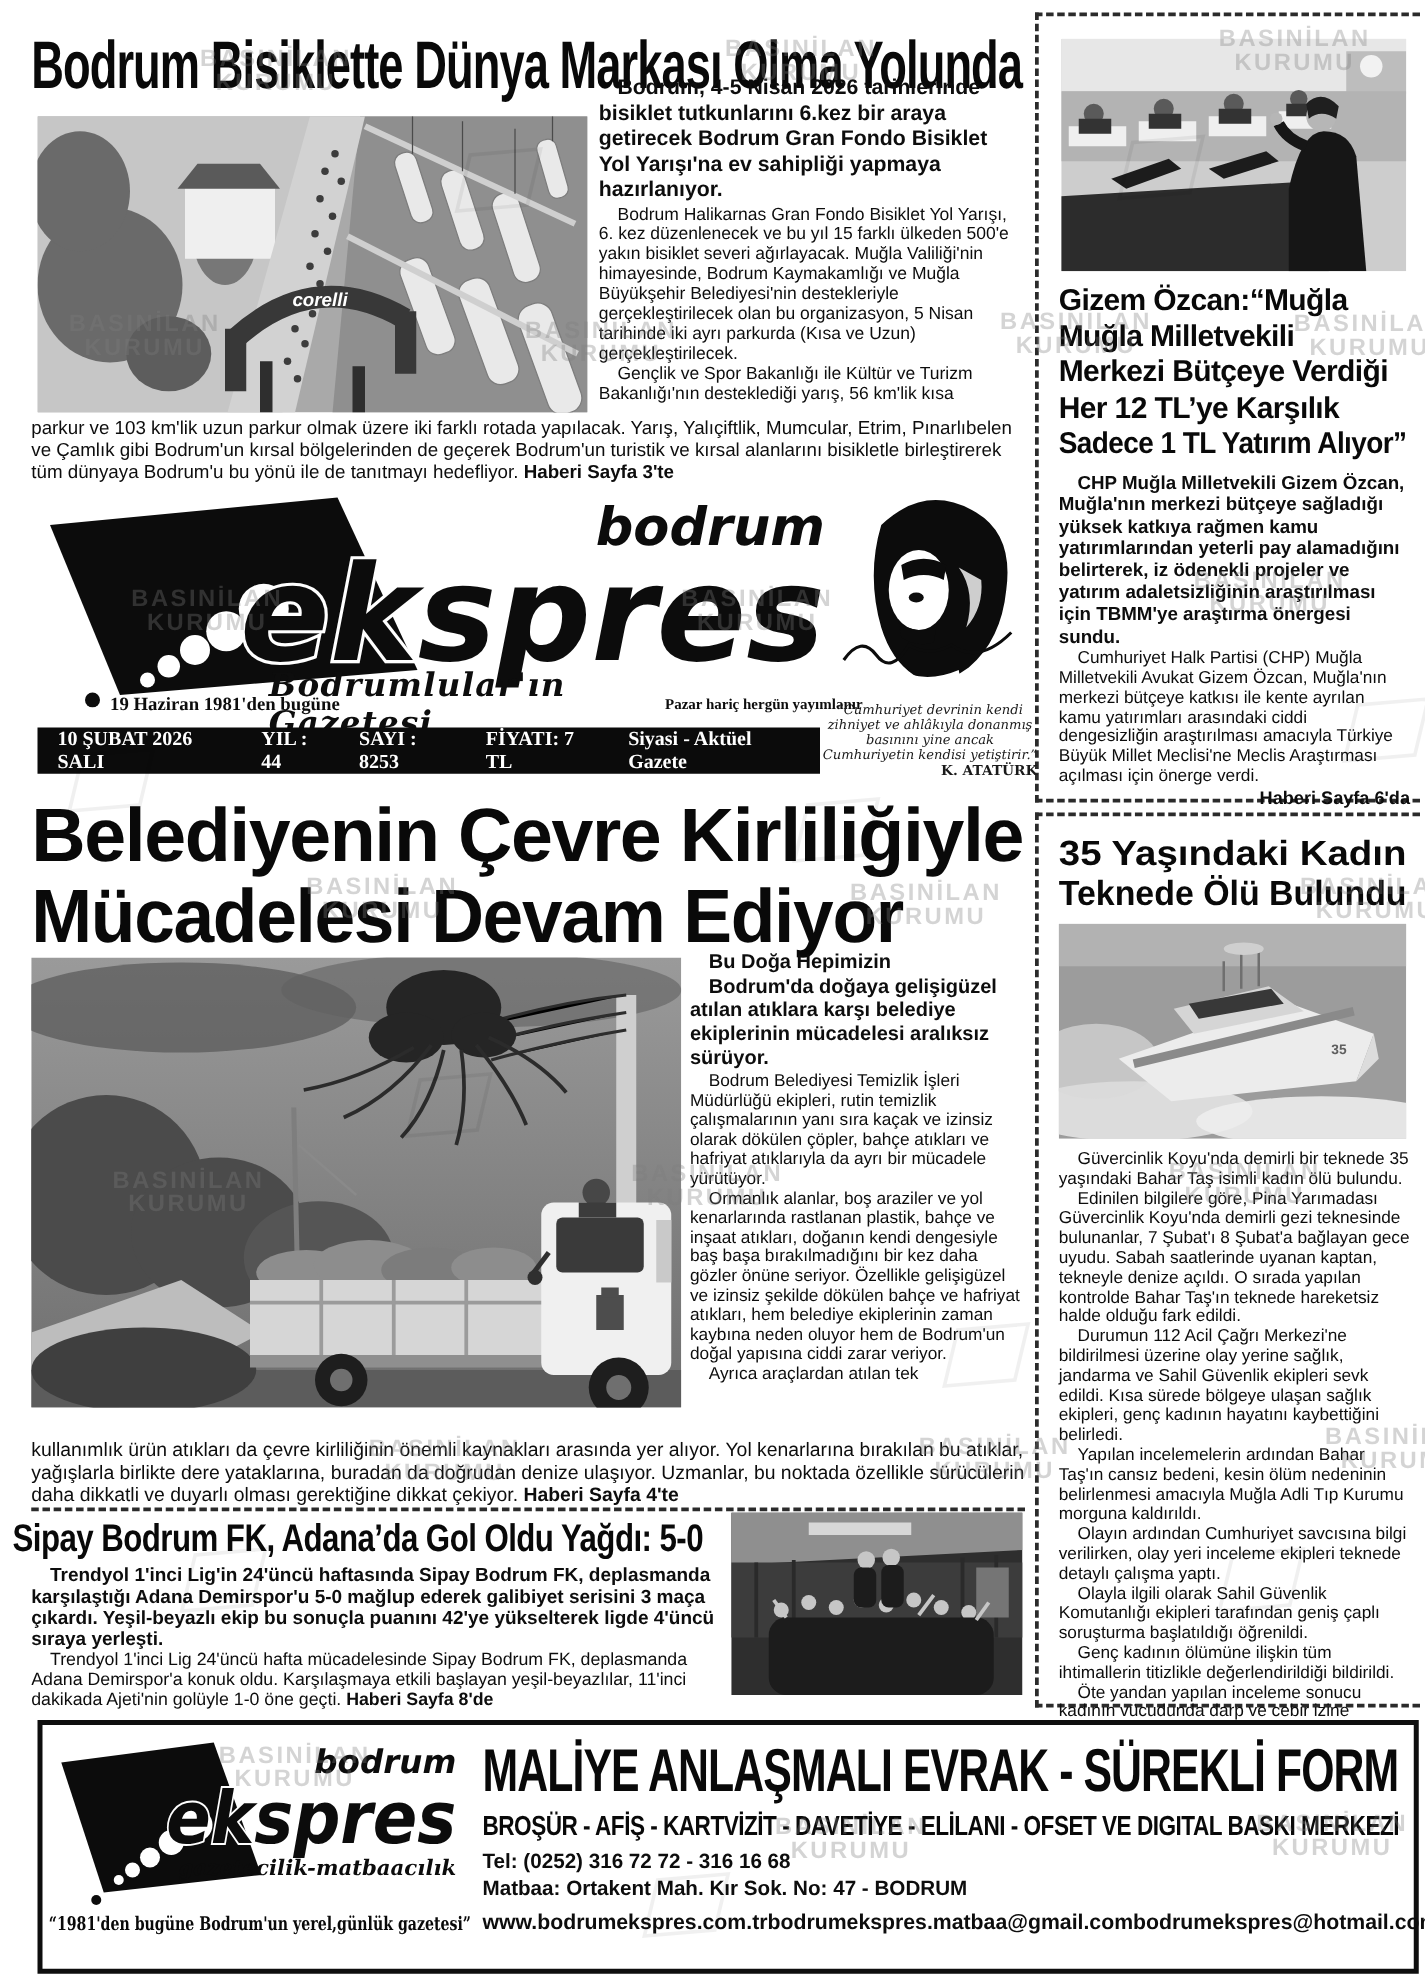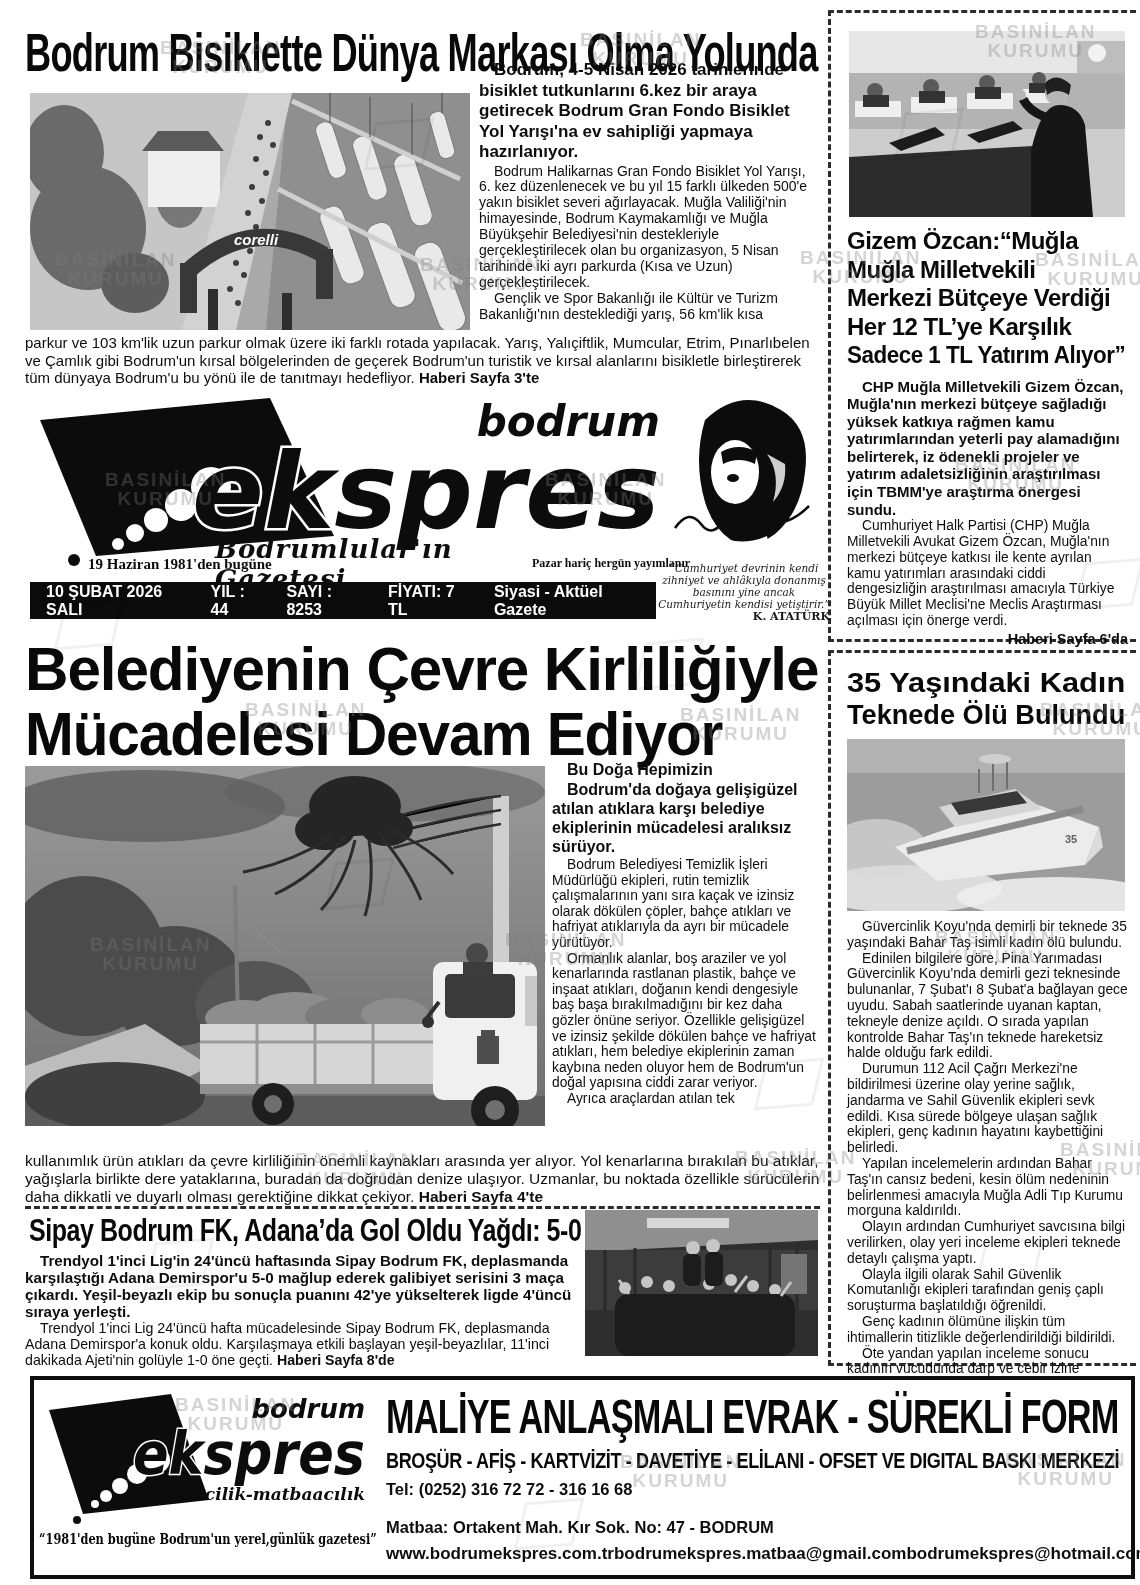--- a/index.html
+++ b/index.html
@@ -207,21 +207,21 @@
       <path d="M20,134 q14,-20 26,-4 t26,-8 q16,10 34,0 q22,16 48,-10" stroke="#0c0c0c" stroke-width="2.5" fill="none"></path>
     </svg>
   </div>
 
   <div class="abs serifsmall" style="left:88px;top:556px;font-size:15px;">19 Haziran 1981'den bugüne</div>
   <div class="abs fitbox" style="left:215px;top:534px;width:312px;height:36px;">
     <span class="slogan" style="transform-origin: left top;">Bodrumlular'ın Gazetesi</span>
   </div>
   <div class="abs serifsmall" style="left:532px;top:556px;font-size:12px;">Pazar hariç hergün yayımlanır</div>
 
-  <div class="abs infobar" style="left:30px;top:582px;width:626px;height:37px;">
+  <div class="abs infobar" style="left:30px;top:582px;width:626px;height:37px;font-family:Liberation Serif, serif;">
     <span>10 ŞUBAT 2026 SALI</span>
     <span>YIL : 44</span>
     <span>SAYI : 8253</span>
     <span>FİYATI: 7 TL</span>
     <span class="last">Siyasi - Aktüel Gazete</span>
   </div>
 
   <div class="abs" style="left:658px;top:562px;width:172px;">
     <div class="quoteblk">“Cumhuriyet devrinin kendi zihniyet ve ahlâkıyla donanmış basınını yine ancak Cumhuriyetin kendisi yetiştirir.”</div>
     <div class="quoteblk quoteauthor">K. ATATÜRK</div>
@@ -315,21 +315,21 @@
     <p class="lead">Bodrum'da doğaya gelişigüzel atılan atıklara karşı belediye ekiplerinin mücadelesi aralıksız sürüyor.</p>
     <p class="para" style="font-size:13.8px;line-height:15.6px;">Bodrum Belediyesi Temizlik İşleri Müdürlüğü ekipleri, rutin temizlik çalışmalarının yanı sıra kaçak ve izinsiz olarak dökülen çöpler, bahçe atıkları ve hafriyat atıklarıyla da ayrı bir mücadele yürütüyor.</p>
     <p class="para" style="font-size:13.8px;line-height:15.6px;">Ormanlık alanlar, boş araziler ve yol kenarlarında rastlanan plastik, bahçe ve inşaat atıkları, doğanın kendi dengesiyle baş başa bırakılmadığını bir kez daha gözler önüne seriyor. Özellikle gelişigüzel ve izinsiz şekilde dökülen bahçe ve hafriyat atıkları, hem belediye ekiplerinin zaman kaybına neden oluyor hem de Bodrum'un doğal yapısına ciddi zarar veriyor.</p>
     <p class="para" style="font-size:13.8px;line-height:15.6px;">Ayrıca araçlardan atılan tek</p>
   </div>
 
   <p class="abs cont" style="left:25px;top:1152px;width:795px;margin:0;font-size:15.5px;line-height:17.8px;"><span>kullanımlık ürün atıkları da çevre kirliliğinin önemli kaynakları arasında yer alıyor. Yol kenarlarına bırakılan bu atıklar, yağışlarla birlikte dere yataklarına, buradan da doğrudan denize ulaşıyor. Uzmanlar, bu noktada özellikle sürücülerin daha dikkatli ve duyarlı olması gerektiğine dikkat çekiyor. </span><span class="ref">Haberi Sayfa 4'te</span></p>
 
   <div class="abs dashedsep" style="left:25px;top:1206px;width:795px;height:0;"></div>
 
-  <div class="abs fitbox" style="left:29px;top:1213px;width:552px;height:36px;">
+  <div class="abs fitbox" style="left:10px;top:1213px;width:552px;height:36px;">
     <span class="hfit h-sport" style="transform-origin: left top; transform: scale(0.893204, 1.1);">Sipay Bodrum FK, Adana’da Gol Oldu Yağdı: 5-0</span>
   </div>
   <div class="abs" style="left:25px;top:1252px;width:556px;height:116px;overflow:hidden;">
     <p class="collead" style="font-size:15.2px;line-height:17px;">Trendyol 1'inci Lig'in 24'üncü haftasında Sipay Bodrum FK, deplasmanda karşılaştığı Adana Demirspor'u 5-0 mağlup ederek galibiyet serisini 3 maça çıkardı. Yeşil-beyazlı ekip bu sonuçla puanını 42'ye yükselterek ligde 4'üncü sıraya yerleşti.</p>
     <p class="colpara" style="font-size:14.2px;line-height:16px;"><span>Trendyol 1'inci Lig 24'üncü hafta mücadelesinde Sipay Bodrum FK, deplasmanda Adana Demirspor'a konuk oldu. Karşılaşmaya etkili başlayan yeşil-beyazlılar, 11'inci dakikada Ajeti'nin golüyle 1-0 öne geçti.  </span><span class="ref">Haberi Sayfa 8'de</span></p>
   </div>
 
   <div class="abs" style="left:585px;top:1210px;width:233px;height:146px;">
     <svg viewBox="0 0 233 146" width="233" height="146">
       <rect width="233" height="146" fill="#2e2e2e"></rect>
@@ -437,21 +437,21 @@
     <div class="ft-right">
       <div class="fitbox" style="width:100%;height:54px;margin-top:4px;">
         <span class="hfit ft-main" style="transform-origin: left top; transform: scale(0.744919, 1.05);">MALİYE ANLAŞMALI EVRAK - SÜREKLİ FORM</span>
       </div>
       <div class="fitbox" style="width:100%;height:27px;margin-top:6px;">
         <span class="hfit ft-services" style="transform-origin: left top; transform: scale(0.821749, 1);">BROŞÜR - AFİŞ - KARTVİZİT - DAVETİYE - ELİLANI - OFSET VE DIGITAL BASKI MERKEZİ</span>
       </div>
       <div class="ft-addr">
         <span style="white-space:nowrap;">Tel: (0252) 316 72 72 - 316 16 68</span>
       </div>
-      <div class="ft-addr" style="margin-top:19px;align-items:center;">
+      <div class="ft-addr" style="margin-top:3px;align-items:center;">
         <span>Matbaa: Ortakent Mah. Kır Sok. No: 47 - BODRUM</span>
       </div>
       <div class="ft-emails">
         <span>www.bodrumekspres.com.tr</span>
         <span>bodrumekspres.matbaa@gmail.com</span>
         <span>bodrumekspres@hotmail.com</span>
       </div>
     </div>
   </div>
 

